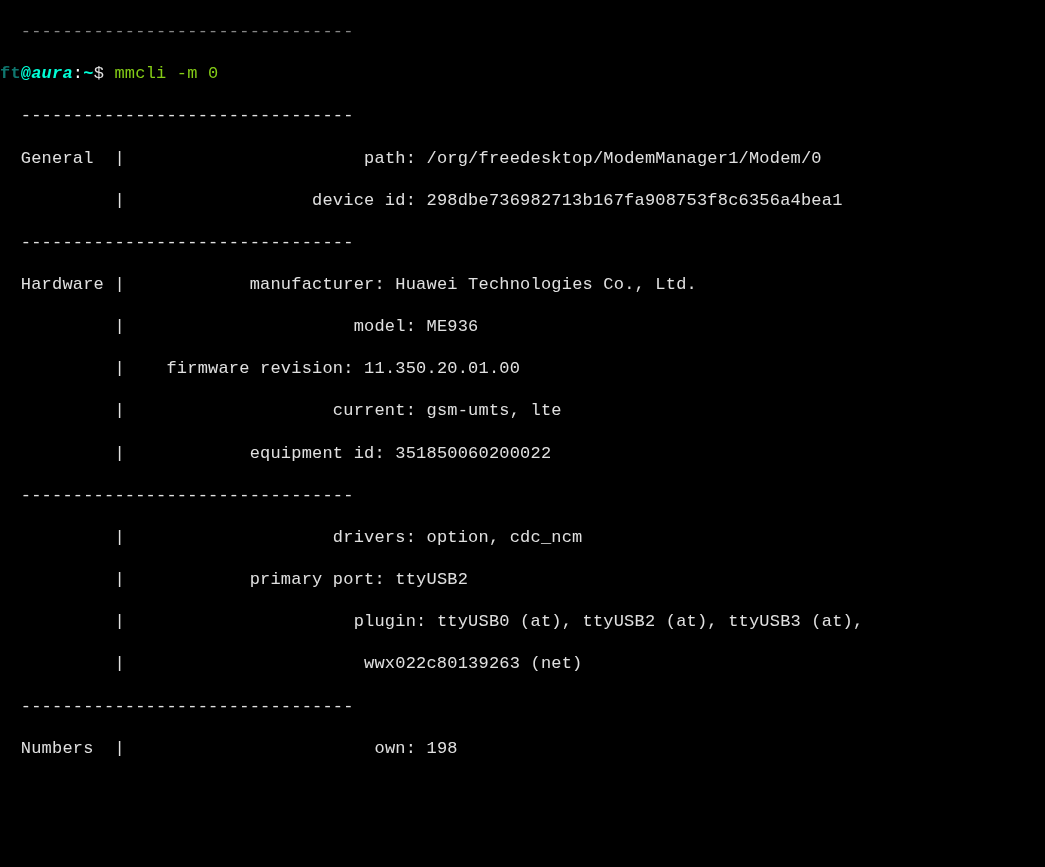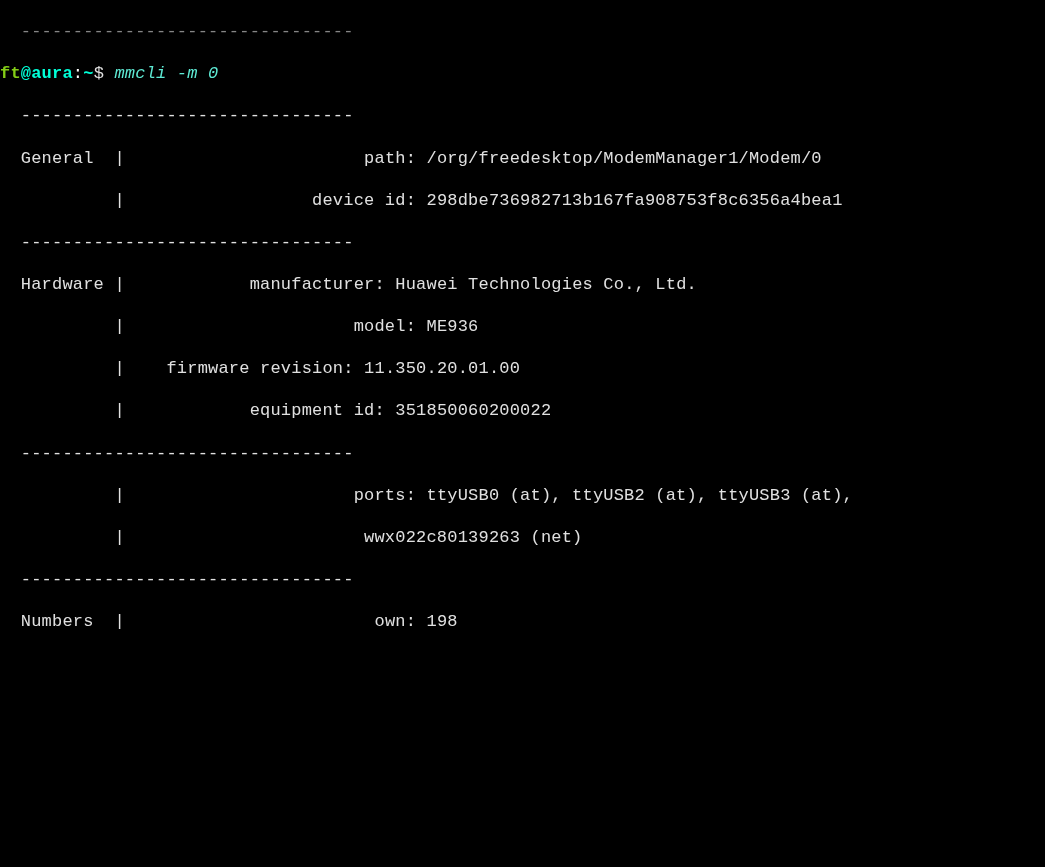--- a/index.html
+++ b/index.html
@@ -9,47 +9,50 @@
       color: #ffffff;
       font-family: "Consolas", "Monaco", "Courier New", monospace;
       font-size: 17px;
       line-height: 1.24;
       letter-spacing: 0.2px;
     }
     .terminal {
       padding: 0;
       white-space: pre;
     }
-    .user { color: #84cc16; font-weight: bold; }
+    .user { color: #0f766e; font-weight: bold; }
     .at { color: #00ffd7; font-weight: bold; }
-    .host { color: #00ffd7; font-weight: bold; }
+    .host { color: #00ffd7; font-weight: bold; font-style: italic; }
     .colon { color: #ffffff; }
     .tilde { color: #00ffd7; font-weight: bold; }
     .dollar { color: #e0e0e0; }
-    .cmd { color: #5eead4; font-style: italic; }
+    .cmd { color: #84cc16; }
     .output { color: #e0e0e0; }
     .line { display: block; }
     .sep-top { color: #868686; }
   </style>
 </head>
 <body>
 
 <div class="terminal">
 <span class="line sep-top">  --------------------------------</span>
 <span class="line"><span class="user">ft</span><span class="at">@</span><span class="host">aura</span><span class="colon">:</span><span class="tilde">~</span><span class="dollar">$ </span><span class="cmd">mmcli -m 0</span></span>
 <span class="line output">  --------------------------------</span>
 <span class="line output">  <span>General </span> |            <span>           path:</span> <span>/org/freedesktop/ModemManager1/Modem/0</span></span>
 <span class="line output">           |            <span>      device id:</span> <span>298dbe736982713b167fa908753f8c6356a4bea1</span></span>
 <span class="line output">  --------------------------------</span>
 <span class="line output">  <span>Hardware</span> |         <span>   manufacturer:</span> <span>Huawei Technologies Co., Ltd.</span></span>
 <span class="line output">           |            <span>          model:</span> <span>ME936</span></span>
 <span class="line output">           |    <span>firmware revision:</span> <span>11.350.20.01.00</span></span>
+<span class="line output">           |            <span>        current:</span> <span>gsm-umts, lte</span></span>
 <span class="line output">           |         <span>   equipment id:</span> <span>351850060200022</span></span>
 <span class="line output">  --------------------------------</span>
-<span class="line output">           |            <span>          ports:</span> <span>ttyUSB0 (at), ttyUSB2 (at), ttyUSB3 (at),</span></span>
+<span class="line output">           |            <span>        drivers:</span> <span>option, cdc_ncm</span></span>
+<span class="line output">           |         <span>   primary port:</span> <span>ttyUSB2</span></span>
+<span class="line output">           |            <span>          plugin:</span> <span>ttyUSB0 (at), ttyUSB2 (at), ttyUSB3 (at),</span></span>
 <span class="line output">           |                       <span>wwx022c80139263 (net)</span></span>
 <span class="line output">  --------------------------------</span>
 <span class="line output">  <span>Numbers </span> |            <span>            own:</span> <span>198</span></span>
 
 
 
 
 
 
 

